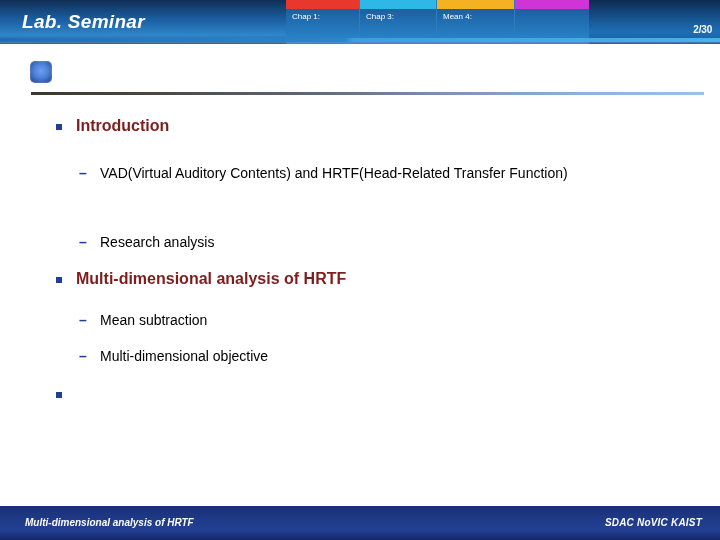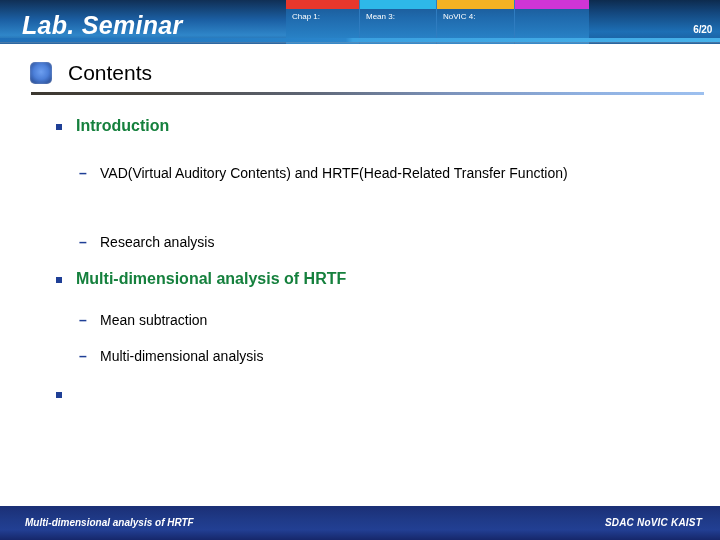--- a/index.html
+++ b/index.html
@@ -25,21 +25,21 @@
   }
   #header-left-glow {
     position: absolute;
     left: 0; top: 0;
     width: 286px; height: 44px;
     background: linear-gradient(180deg,#102f55 0%, #1b5fa3 45%, #2f86c9 80%, #1d5f9e 100%);
   }
   #slide-title {
     position: absolute;
     left: 22px; top: 11px;
-    font-size: 25px;
+    font-size: 19px;
     font-weight: bold;
     font-style: italic;
     color: #ffffff;
     letter-spacing: 0.3px;
     white-space: nowrap;
   }
   #tab-strip {
     position: absolute;
     left: 286px; top: 0;
     width: 429px; height: 44px;
@@ -117,21 +117,21 @@
     position: absolute;
     left: 0; top: 118px;
     width: 720px;
   }
   .bullet-l1 {
     position: relative;
     padding-left: 76px;
     margin-bottom: 0;
     font-size: 16px;
     font-weight: bold;
-    color: #15803d;
+    color: #7f1d1d;
     line-height: 1;
   }
   .bullet-l1 .marker {
     position: absolute;
     left: 56px; top: 6px;
     width: 6px; height: 6px;
     background: #1f3f96;
   }
   .bullet-l2 {
     position: relative;
@@ -185,49 +185,48 @@
 
   <div id="slide-title">Lab. Seminar</div>
 
   <div id="tab-strip">
       <div class="tab" style="width: 74px;">
         <div class="tab-color" style="background: rgb(232, 55, 44);"></div>
         <div class="tab-label">Chap 1:</div>
       </div>
       <div class="tab" style="width: 77px;">
         <div class="tab-color" style="background: rgb(46, 184, 232);"></div>
-        <div class="tab-label">Mean 3:</div>
+        <div class="tab-label">Chap 3:</div>
       </div>
       <div class="tab" style="width: 78px;">
         <div class="tab-color" style="background: rgb(244, 178, 35);"></div>
-        <div class="tab-label">NoVIC 4:</div>
+        <div class="tab-label">Mean 4:</div>
       </div>
       <div class="tab" style="width: 74px; border-right: none;">
         <div class="tab-color" style="background: rgb(207, 53, 214);"></div>
       </div>
     </div>
 
-  <div id="page-number">6/20</div>
+  <div id="page-number">2/30</div>
 
   <div id="header-rule"></div>
 </div>
 <div id="header-rule-shadow"></div>
 
 <div id="section-title-row">
   <div id="section-icon"></div>
-  <div id="section-title-text">Contents</div>
 </div>
 <div id="section-underline"></div>
 
 <div id="content-list">
     <div class="bullet-l1" style="position: absolute; left: 0px; top: 0px; width: 720px; box-sizing: border-box;"><span class="marker"></span><span>Introduction</span></div>
     <div class="bullet-l2" style="position: absolute; left: 0px; top: 45px; width: 720px; box-sizing: border-box;"><span class="marker">–</span><span>VAD(Virtual Auditory Contents) and HRTF(Head-Related Transfer Function)</span></div>
     <div class="bullet-l2" style="position: absolute; left: 0px; top: 114px; width: 720px; box-sizing: border-box;"><span class="marker">–</span><span>Research analysis</span></div>
     <div class="bullet-l1" style="position: absolute; left: 0px; top: 153px; width: 720px; box-sizing: border-box;"><span class="marker"></span><span>Multi-dimensional analysis of HRTF</span></div>
     <div class="bullet-l2" style="position: absolute; left: 0px; top: 192px; width: 720px; box-sizing: border-box;"><span class="marker">–</span><span>Mean subtraction</span></div>
-    <div class="bullet-l2" style="position: absolute; left: 0px; top: 228px; width: 720px; box-sizing: border-box;"><span class="marker">–</span><span>Multi-dimensional analysis</span></div>
+    <div class="bullet-l2" style="position: absolute; left: 0px; top: 228px; width: 720px; box-sizing: border-box;"><span class="marker">–</span><span>Multi-dimensional objective</span></div>
     <div class="bullet-l1" style="position: absolute; left: 0px; top: 268px; width: 720px; box-sizing: border-box;"><span class="marker"></span></div>
   </div>
 
 <div id="footer-bar">
   <div id="footer-left">Multi-dimensional analysis of HRTF</div>
   <div id="footer-right">SDAC  NoVIC  KAIST</div>
 </div>
 
 </body></html>

